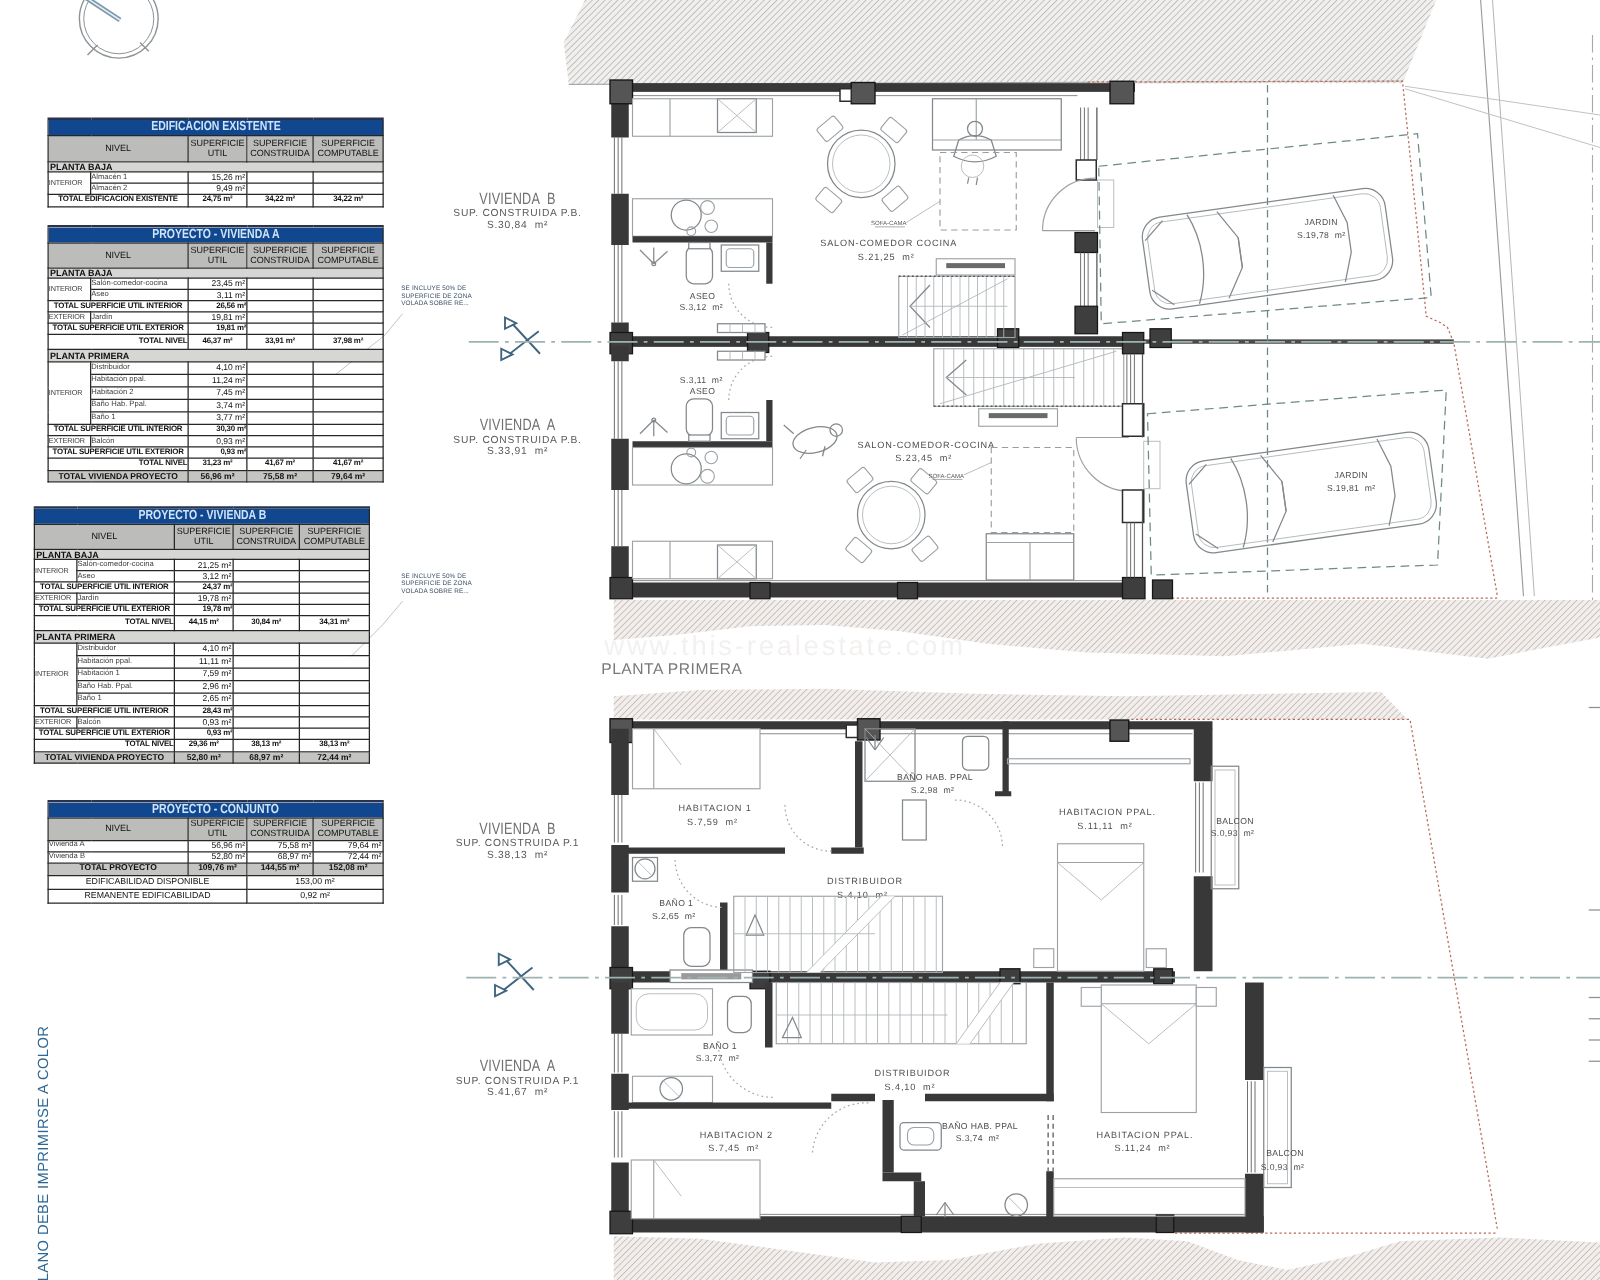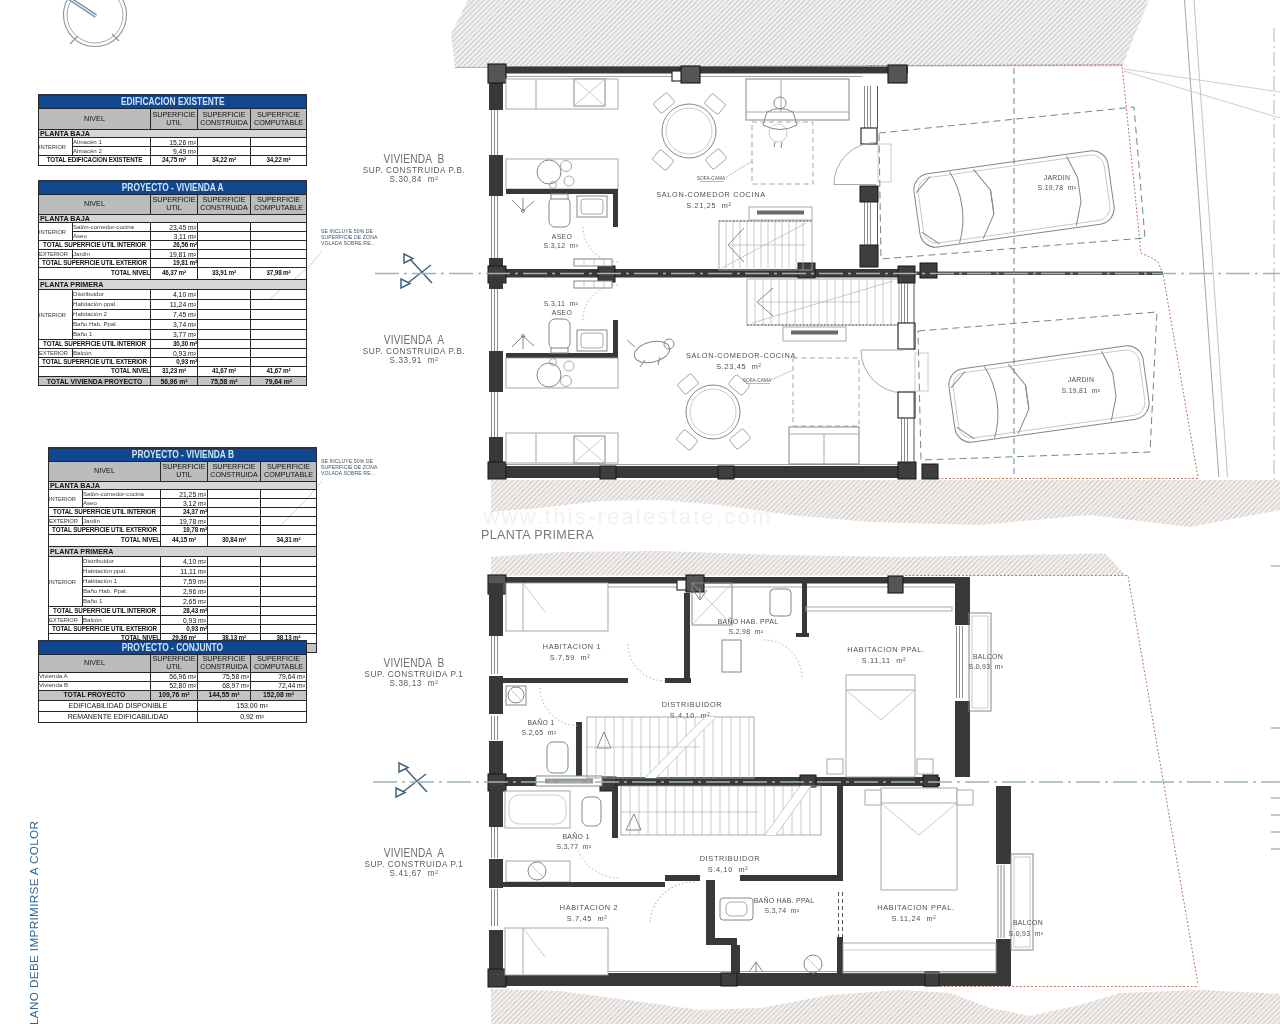--- a/index.html
+++ b/index.html
@@ -936,21 +936,21 @@
 <tr style="height:9px">
           <td class="totg c" colspan="2">TOTAL VIVIENDA PROYECTO</td>
           <td class="totg c">56,96 m²</td>
           <td class="totg c">75,58 m²</td>
           <td class="totg c">79,64 m²</td>
         </tr>
 </tbody>
     </table>
 </div>
 
-<div class="abs" style="left:48px;top:405px;margin-top:42px;">
+<div class="abs" style="left:27px;top:405px;">
 <table class="t">
 <colgroup>
         <col style="width:34px">
         <col style="width:78px">
         <col style="width:47px">
         <col style="width:53px">
         <col style="width:56px">
       </colgroup>
 <tbody>
         <tr style="height:13px">

